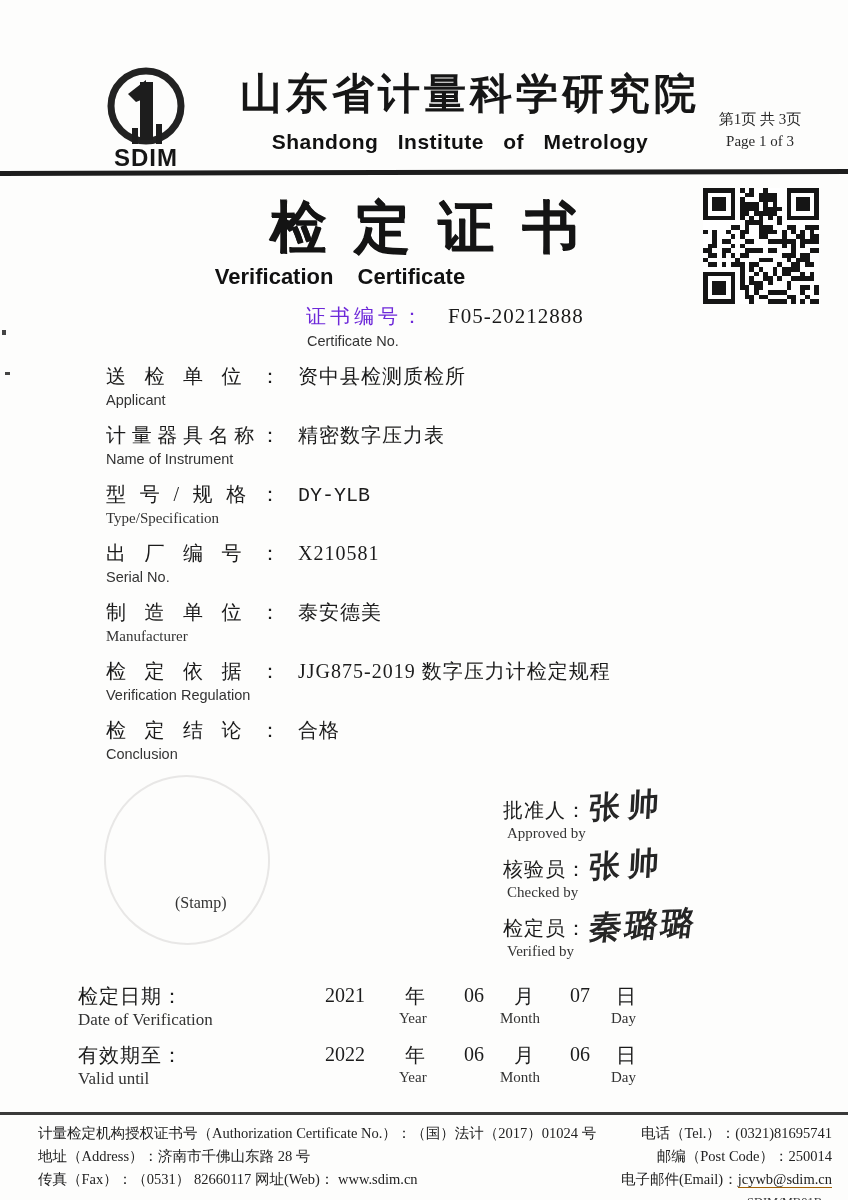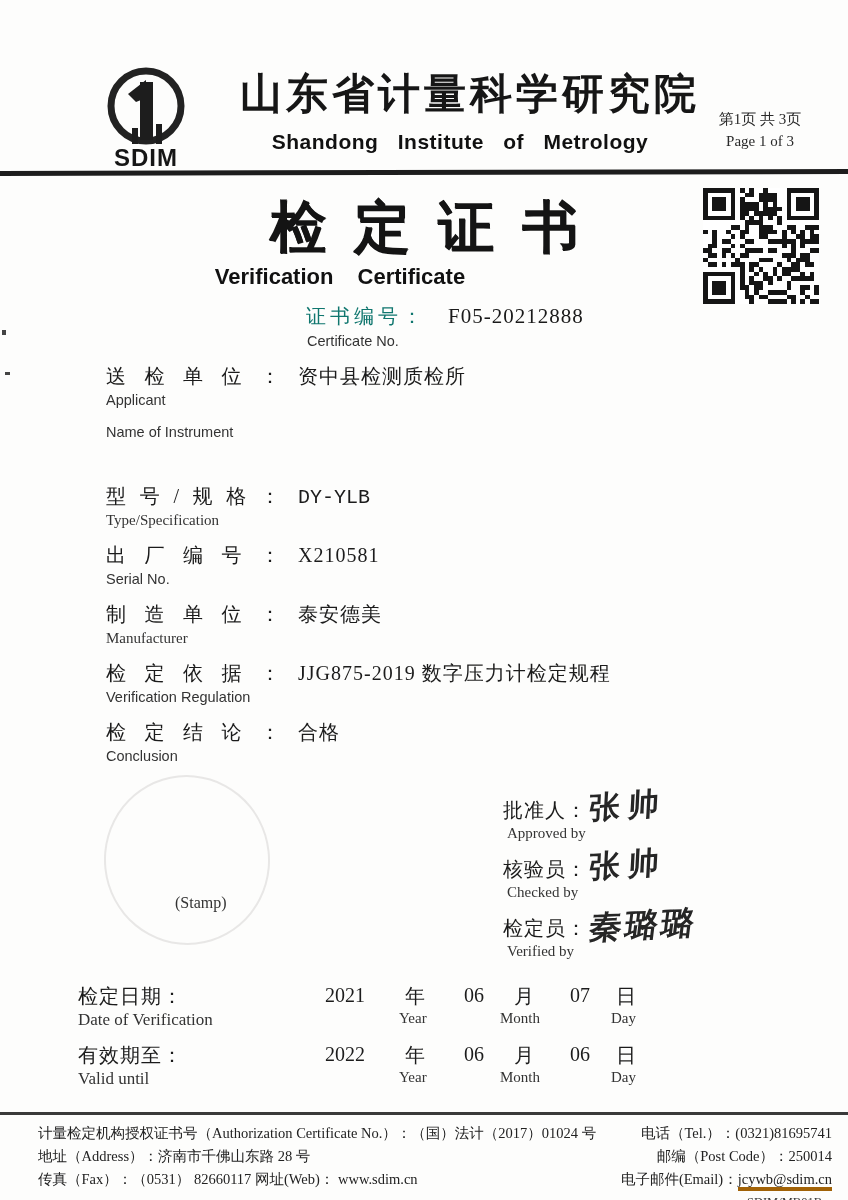--- a/index.html
+++ b/index.html
@@ -17,21 +17,21 @@
 
   
   .title-cn{position:absolute;left:0;top:190px;width:848px;text-align:center;font-size:56px;font-weight:900;
             letter-spacing:28px;text-indent:28px;color:#141414;text-shadow:.6px .6px 0 #141414;}
   .title-en{position:absolute;left:0;top:264px;width:680px;text-align:center;font-size:22px;font-weight:bold;
             word-spacing:18px;color:#111;}
   .qr{position:absolute;left:703px;top:188px;width:116px;height:116px;background:#fff;}
   .qr svg{width:100%;height:100%;shape-rendering:crispEdges;}
 
   .certno{position:absolute;left:306px;top:303px;white-space:nowrap;}
-  .certno .lbl{font-size:20px;letter-spacing:4px;color:#0f766e;}
+  .certno .lbl{font-size:20px;letter-spacing:4px;color:#6d28d9;}
   .certno .val{font-size:21px;margin-left:22px;letter-spacing:1px;color:#1a1a1a;}
   .certno-en{position:absolute;left:307px;top:333px;font-size:15px;color:#333;}
 
   
   .fields{position:absolute;left:0;top:363px;width:848px;}
   .frow{height:59px;}
   .frow .l1{white-space:nowrap;}
   .cn-label{display:inline-block;margin-left:106px;width:174px;font-size:20px;font-weight:500;color:#1b1b1b;
             text-align:justify;text-align-last:justify;}
   .fvalue{font-size:20px;margin-left:18px;letter-spacing:1px;color:#1c1c1c;}
@@ -63,21 +63,21 @@
   .d-cnu{position:absolute;top:0;font-size:20px;font-weight:500;color:#1b1b1b;}
   .d-enu{position:absolute;top:27px;font-size:15px;color:#333;}
   .x-year{left:325px;} .x-yearu{left:405px;} .x-yearue{left:399px;}
   .x-mon{left:464px;}  .x-monu{left:514px;}  .x-monue{left:500px;}
   .x-day{left:570px;}  .x-dayu{left:616px;}  .x-dayue{left:611px;}
 
   
   .rule-bottom{position:absolute;left:0;top:1112px;width:848px;height:3px;background:#3a3a3a;}
   .foot-left{position:absolute;left:38px;top:1122px;width:560px;font-size:14.5px;line-height:23px;color:#222;}
   .foot-right{position:absolute;right:16px;top:1122px;width:270px;text-align:right;font-size:14.5px;line-height:23px;color:#222;}
-  .email{border-bottom:4px solid #a16207;}
+  .email{border-bottom:1px solid #a16207;}
   .form-code{font-size:12.5px;margin-right:10px;color:#333;}
 
   .speck{position:absolute;background:#444;}
 </style>
 </head>
 <body>
 
 <div class="page">
 
   <div class="logo">
@@ -337,20 +337,21 @@
   <div class="certno-en en-sans">Certificate No.</div>
 
   <div class="fields">
 
     <div class="frow">
       <div class="l1"><span class="cn-label">送检单位：</span><span class="fvalue">资中县检测质检所</span></div>
       <div class="en-label en-sans">Applicant</div>
     </div>
 
     <div class="frow">
+      <div class="l1"><span class="cn-label">计量器具名称：</span><span class="fvalue">精密数字压力表</span></div>
       <div class="en-label en-sans">Name of Instrument</div>
     </div>
 
     <div class="frow">
       <div class="l1"><span class="cn-label">型号/规格：</span><span class="fvalue val-code">DY-YLB</span></div>
       <div class="en-label">Type/Specification</div>
     </div>
 
     <div class="frow">
       <div class="l1"><span class="cn-label">出厂编号：</span><span class="fvalue">X210581</span></div>

